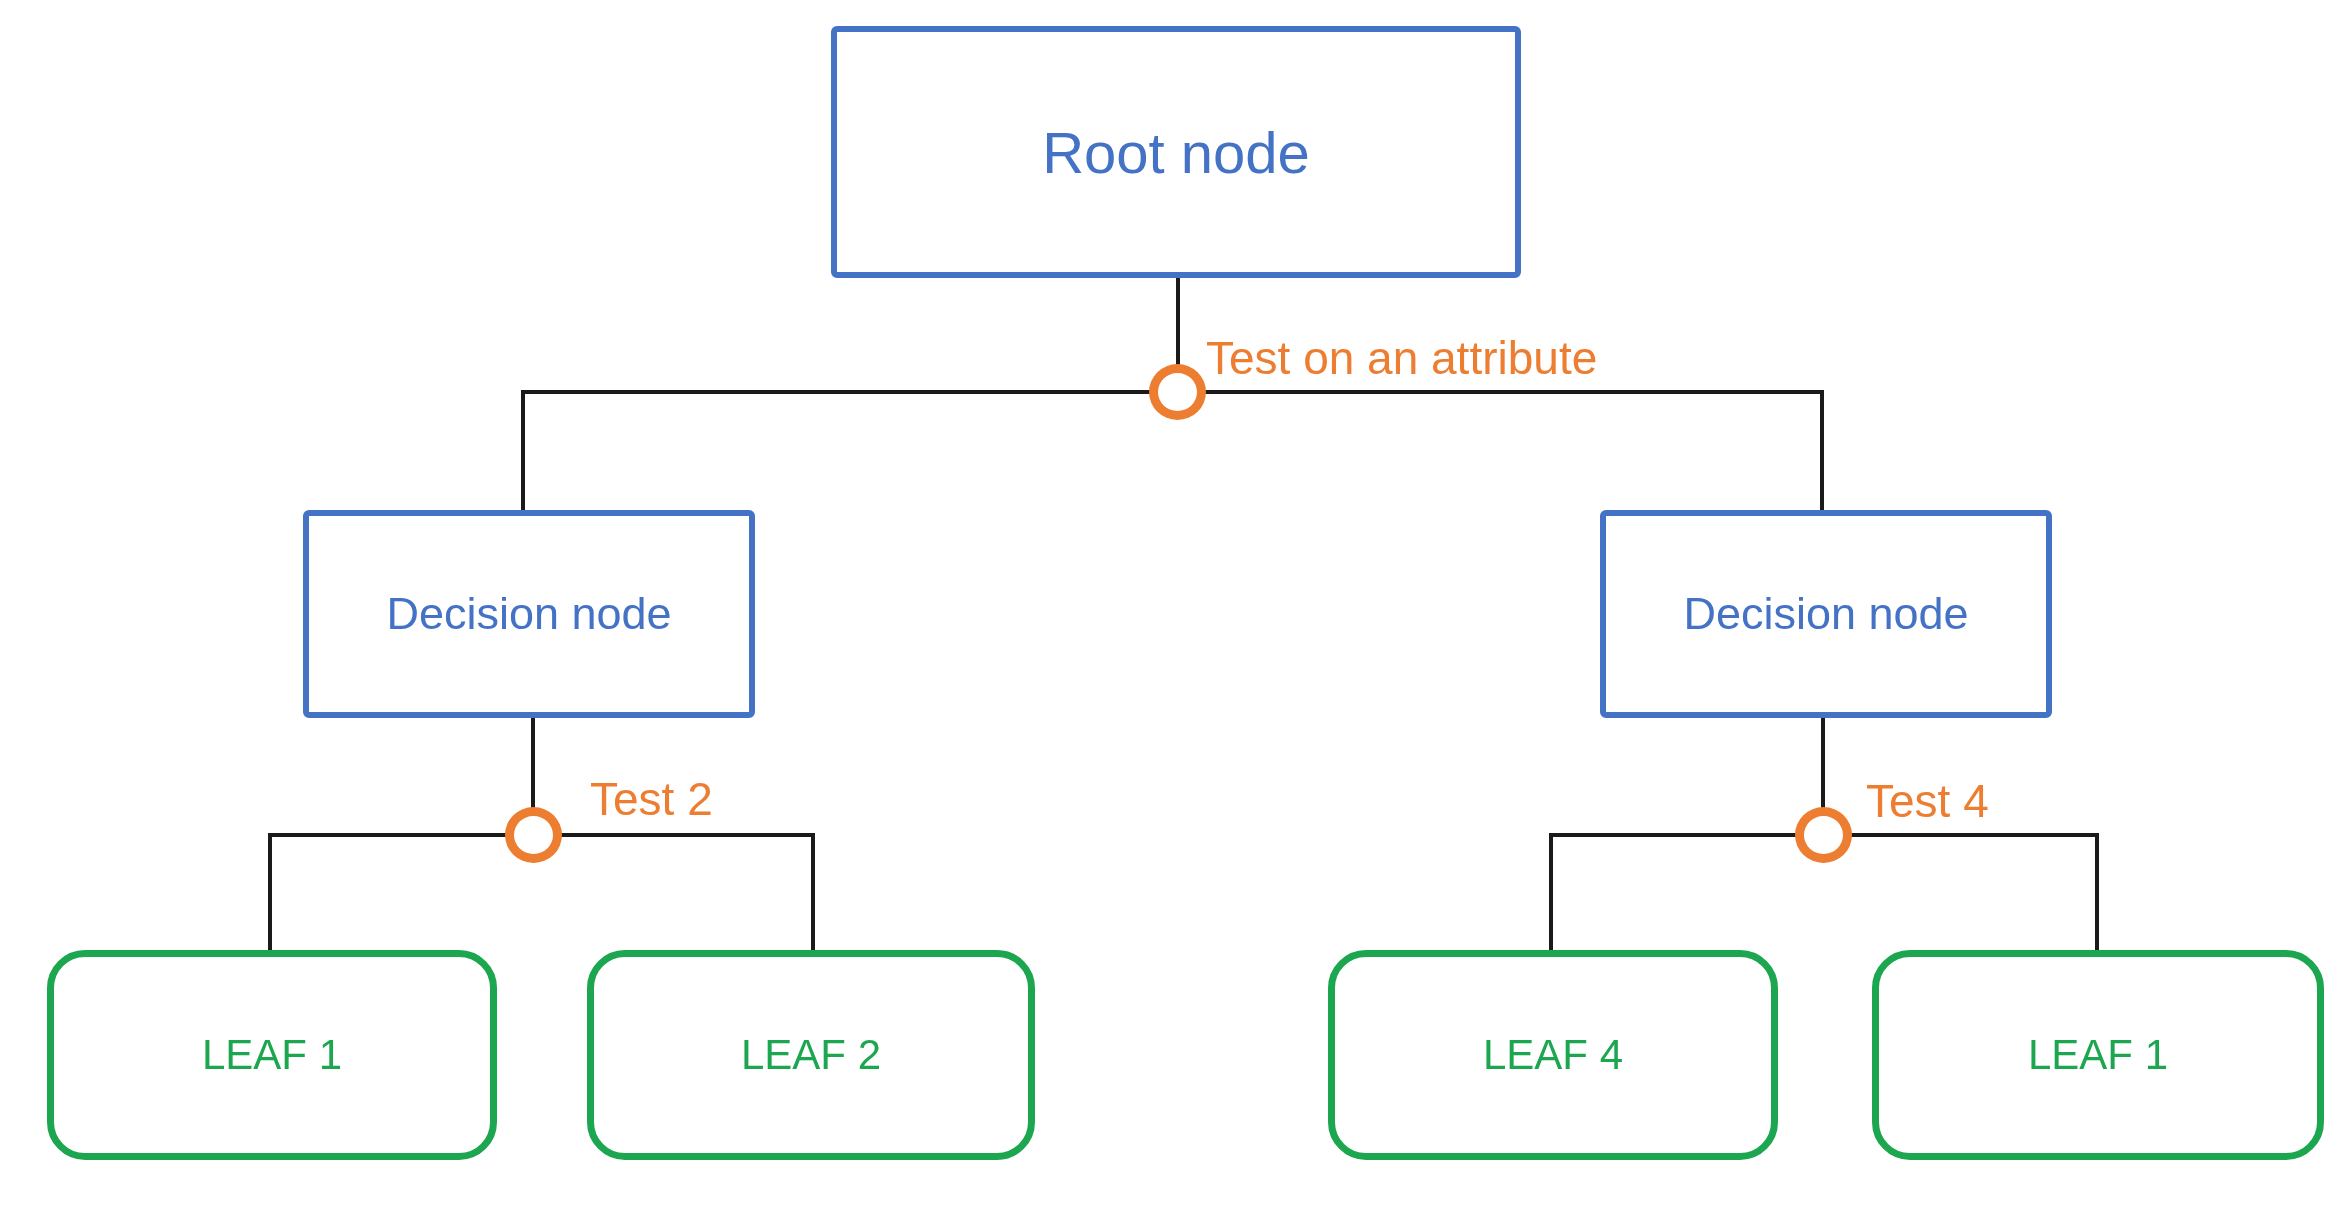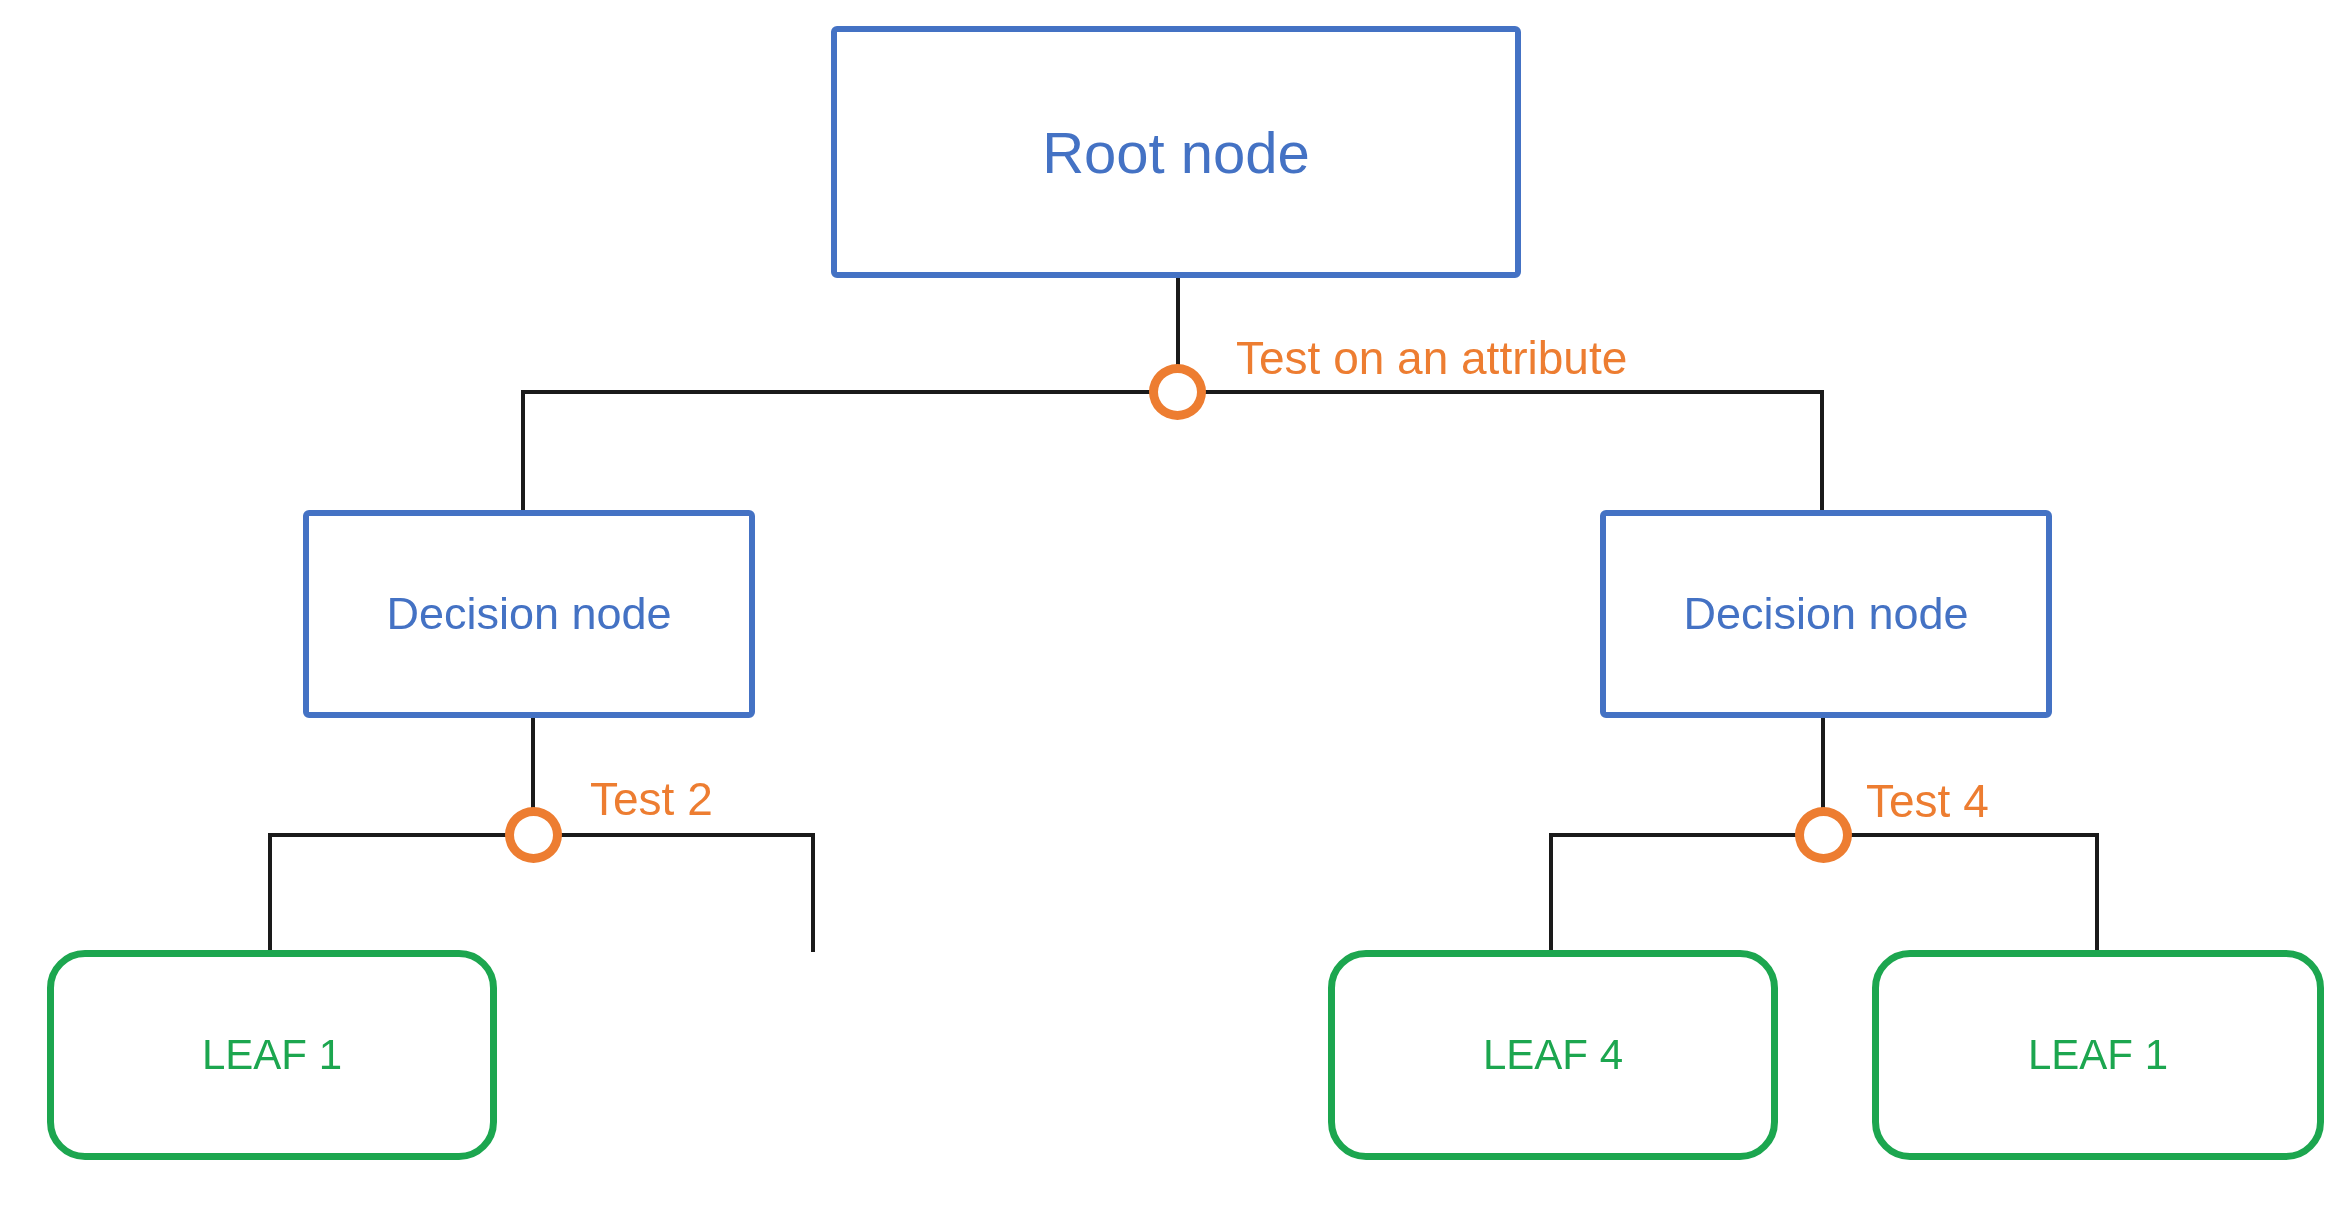--- a/index.html
+++ b/index.html
@@ -74,21 +74,21 @@
   .j-root  { left: 1149px; top: 364px; }
   .j-left  { left: 505px;  top: 807px; }
   .j-right { left: 1795px; top: 807px; }
 
   .branch-label {
     position: absolute;
     color: var(--connector-orange);
     font-size: 46px;
     white-space: nowrap;
   }
-  .bl-root  { left: 1206px; top: 331px; margin-left: 30px; }
+  .bl-root  { left: 1206px; top: 331px; }
   .bl-left  { left: 590px;  top: 772px; }
   .bl-right { left: 1866px; top: 774px; }
 </style>
 </head>
 <body>
 
 <div class="canvas">
 
   <div class="line l-root-stem"></div>
   <div class="line l-rail-1"></div>
@@ -122,20 +122,23 @@
   </div>
 
   <div class="node blue dec-right">
     <span>Decision node</span>
   </div>
 
   <div class="node green leaf leaf-1">
     <span>LEAF 1</span>
   </div>
 
+  <div class="node green leaf leaf-2">
+    <span>LEAF 2</span>
+  </div>
 
   <div class="node green leaf leaf-3">
     <span>LEAF 4</span>
   </div>
 
   <div class="node green leaf leaf-4">
     <span>LEAF 1</span>
   </div>
 
 </div>

